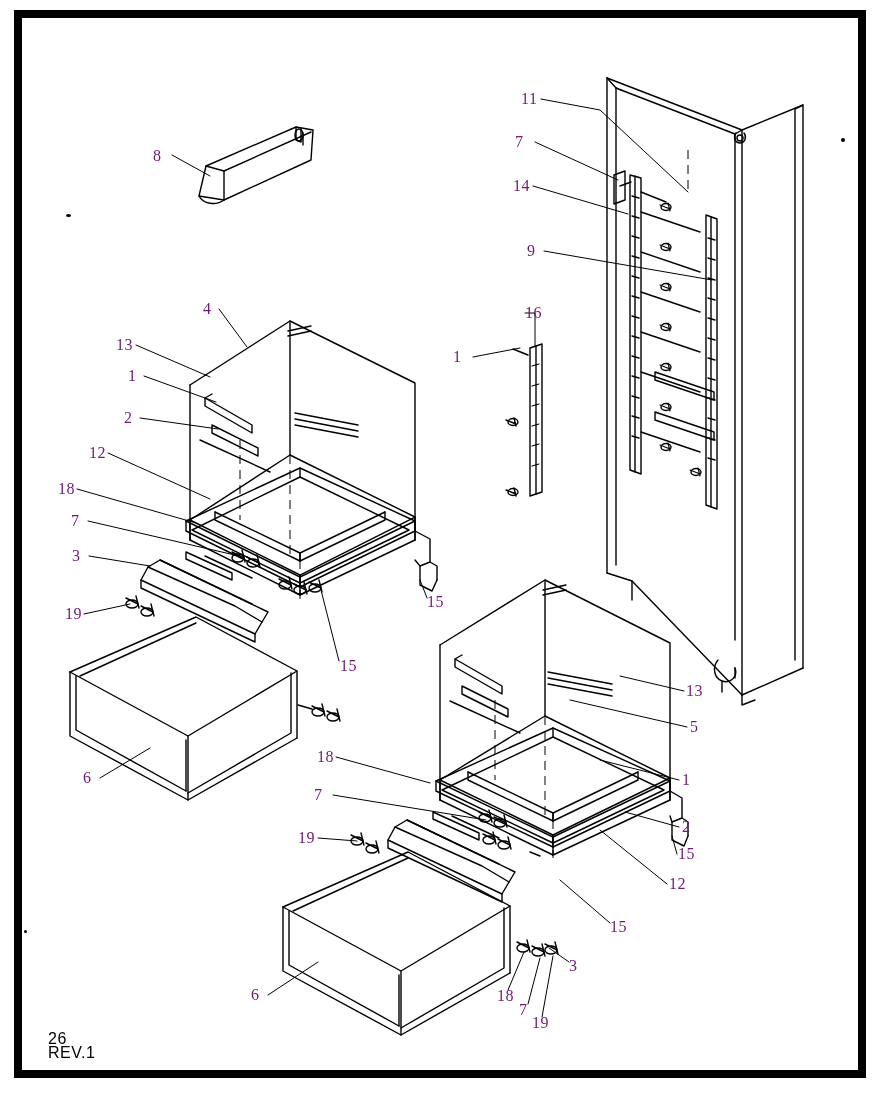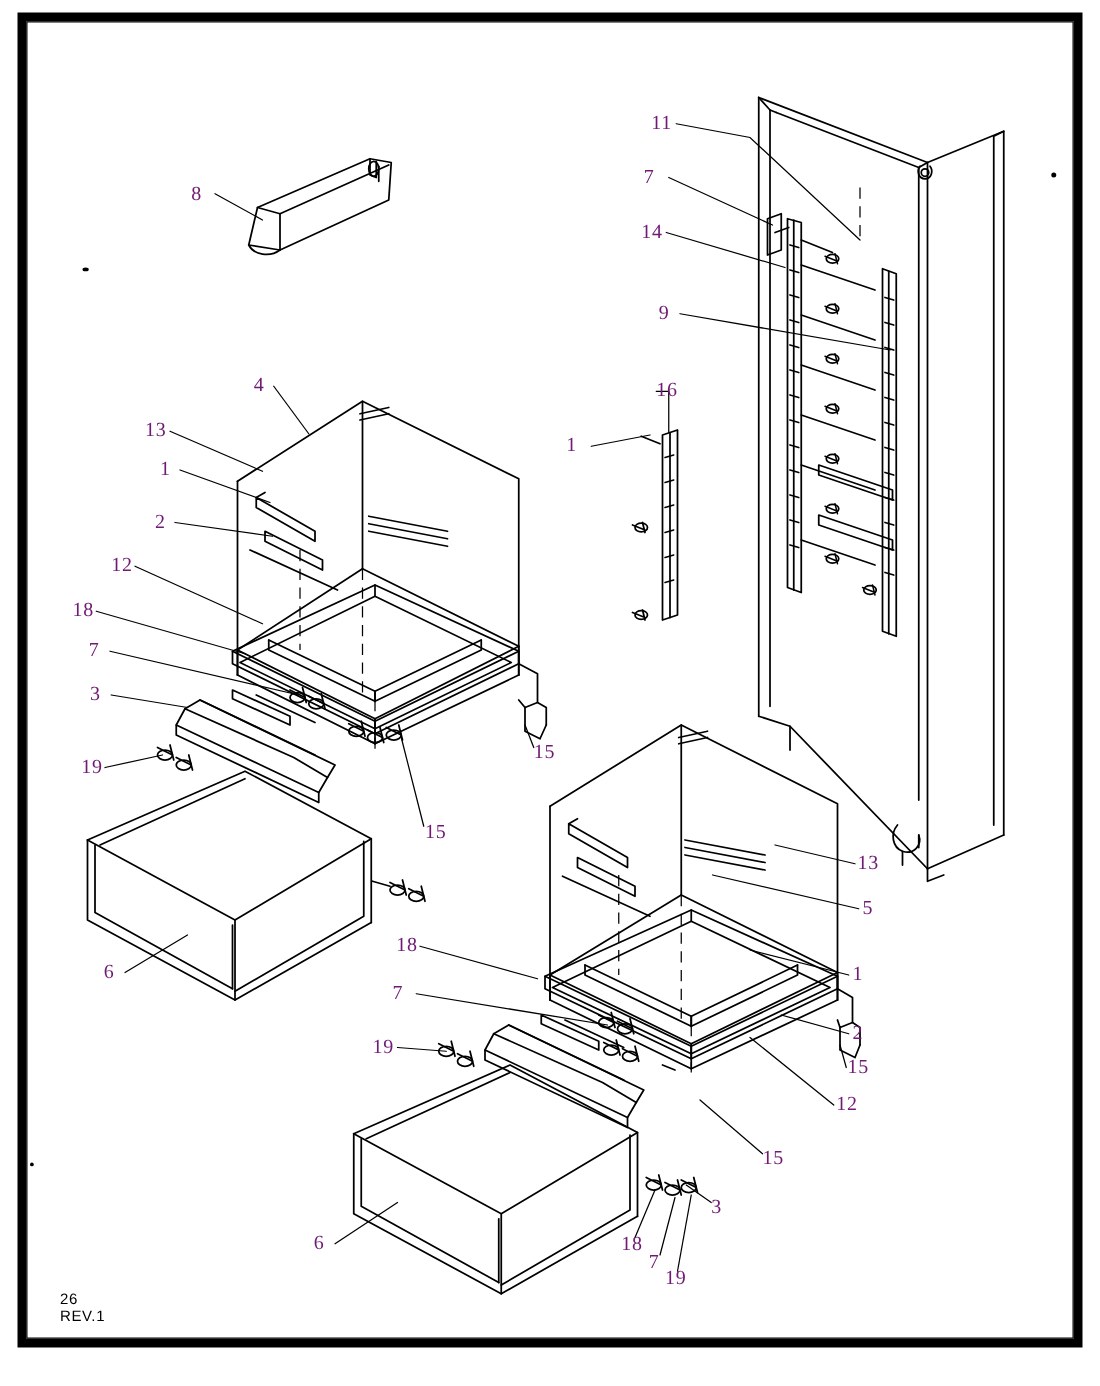--- a/index.html
+++ b/index.html
@@ -54,21 +54,21 @@
     color: #701a75;
     letter-spacing: 0.5px;
     white-space: nowrap;
     line-height: 1;
   }
   .footer {
     position: absolute;
     left: 48px;
     top: 1032px;
     font-family: "Liberation Sans", sans-serif;
-    font-size: 12px;
+    font-size: 16px;
     color: #000000;
     line-height: 14px;
     letter-spacing: 0.5px;
   }
   .footer div { white-space: nowrap; }
   .speck {
     position: absolute;
     background: #000000;
     border-radius: 50%;
   }

